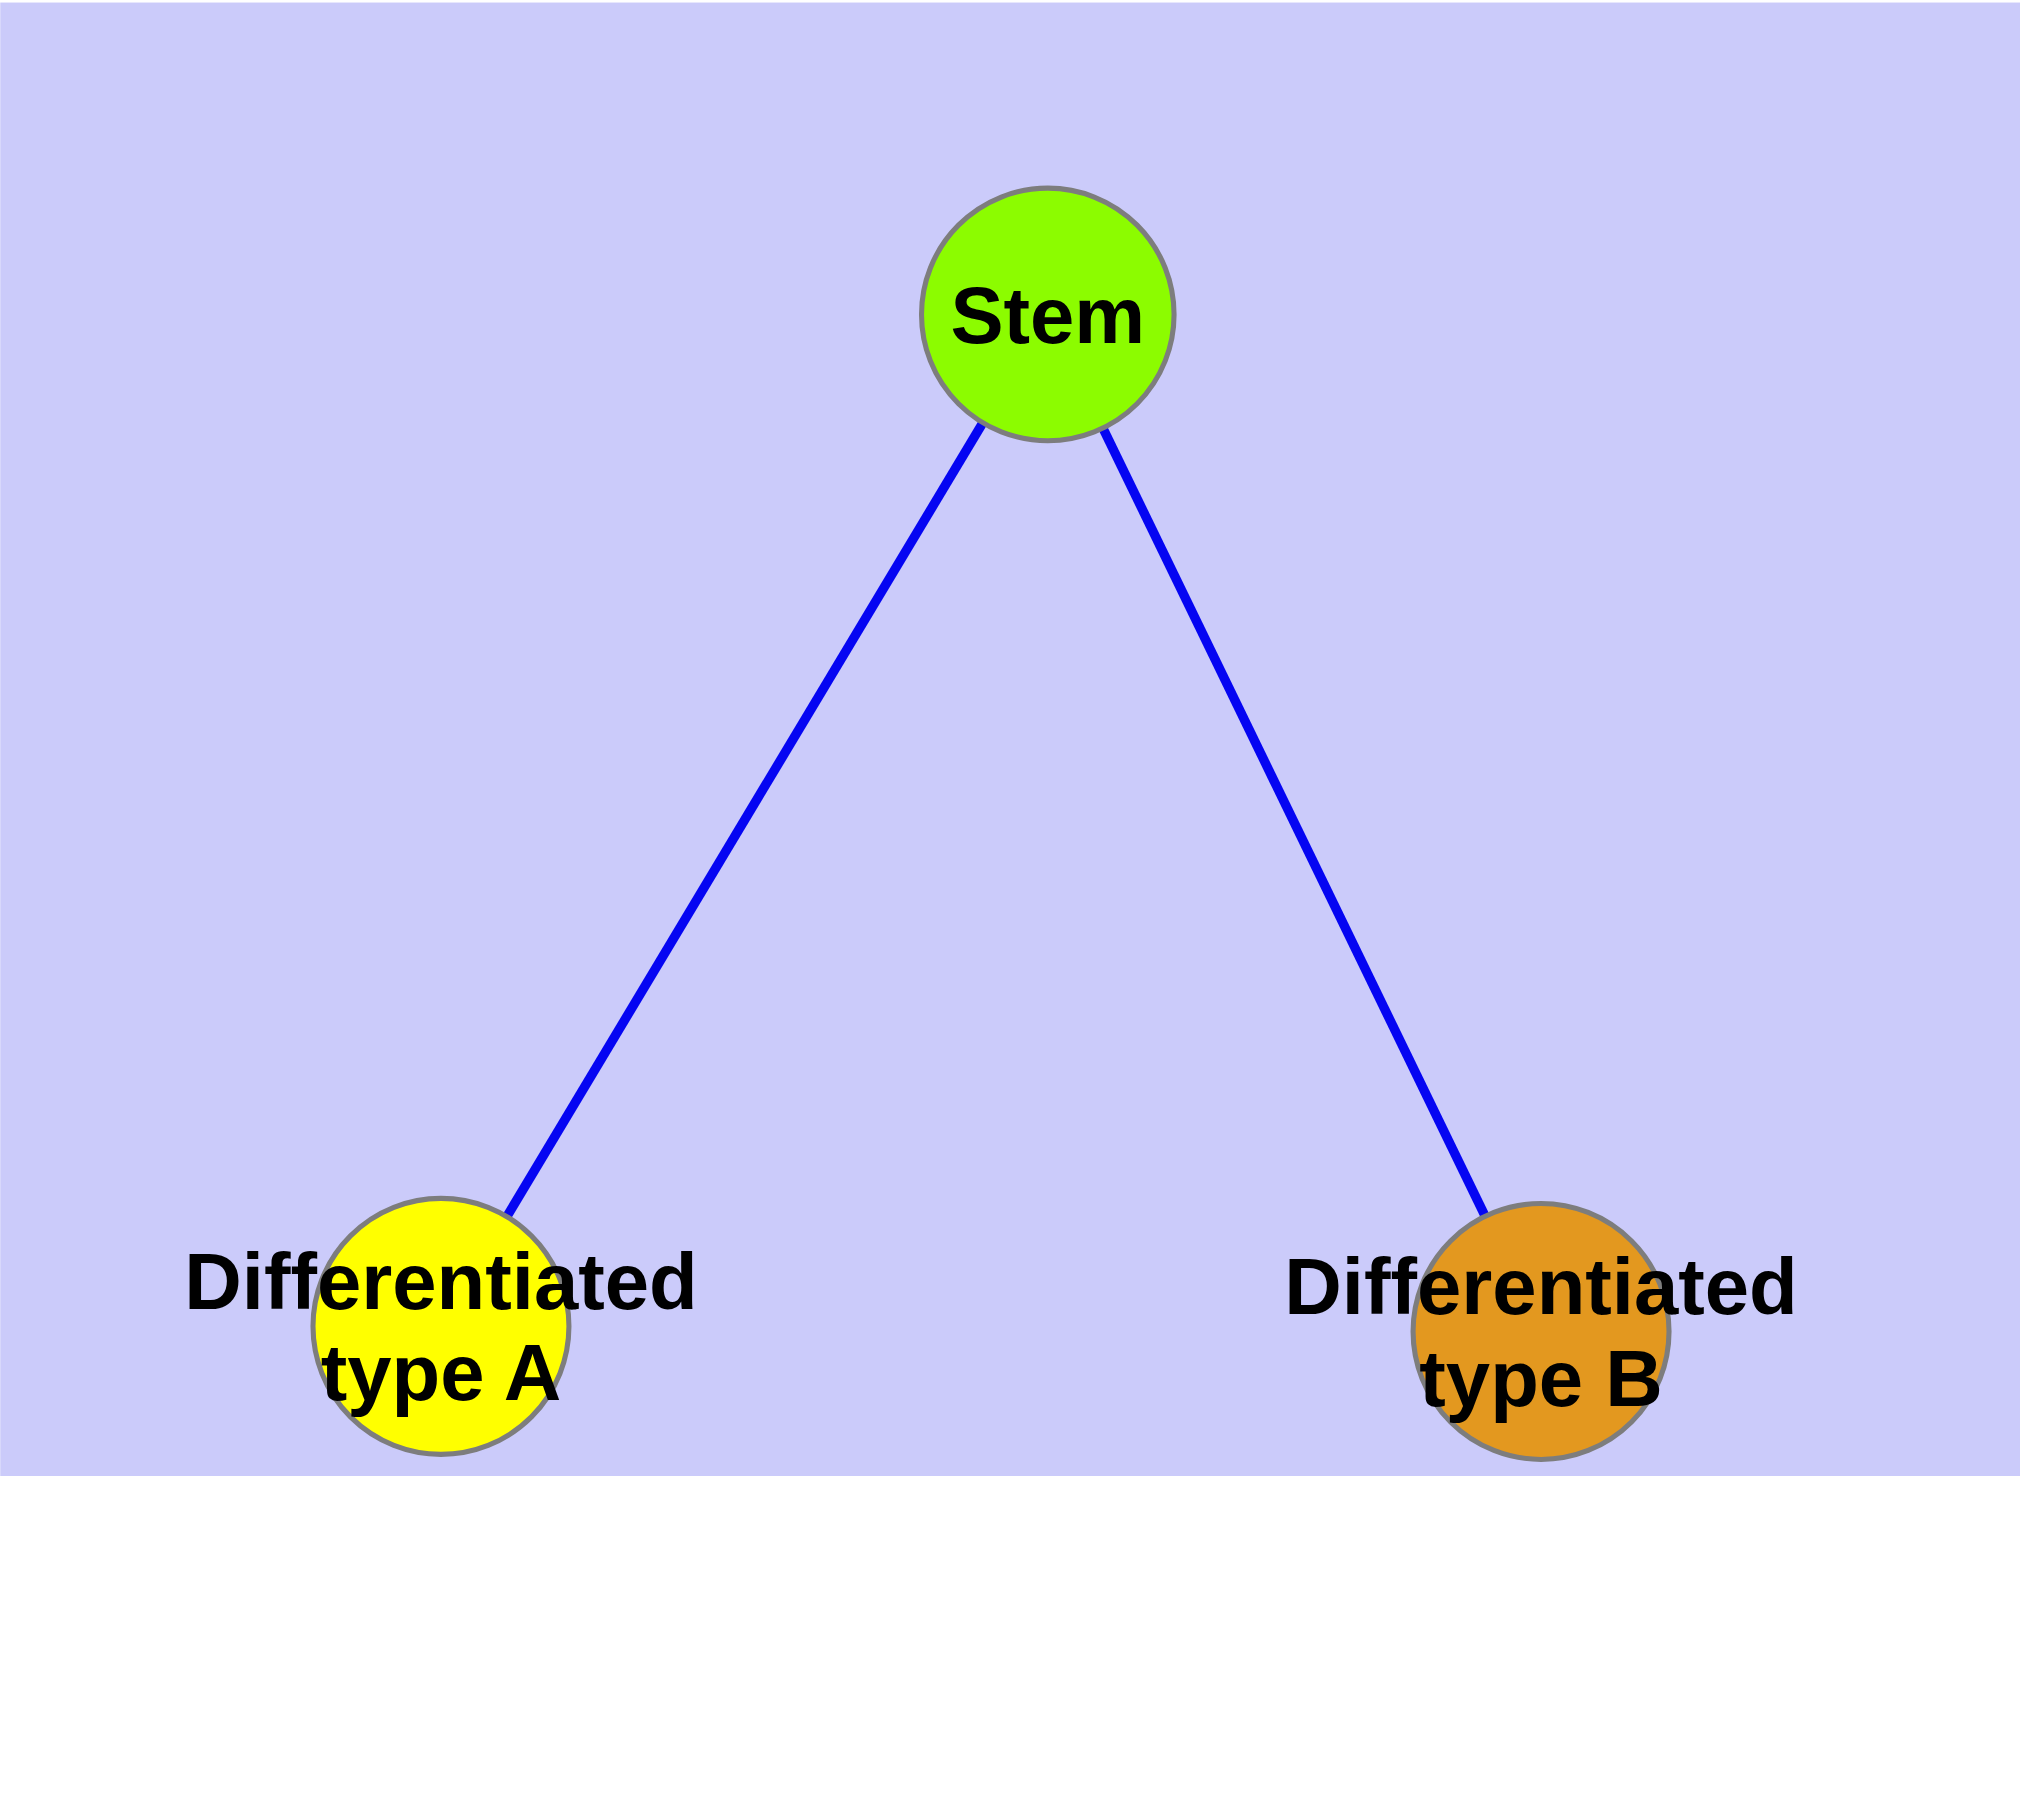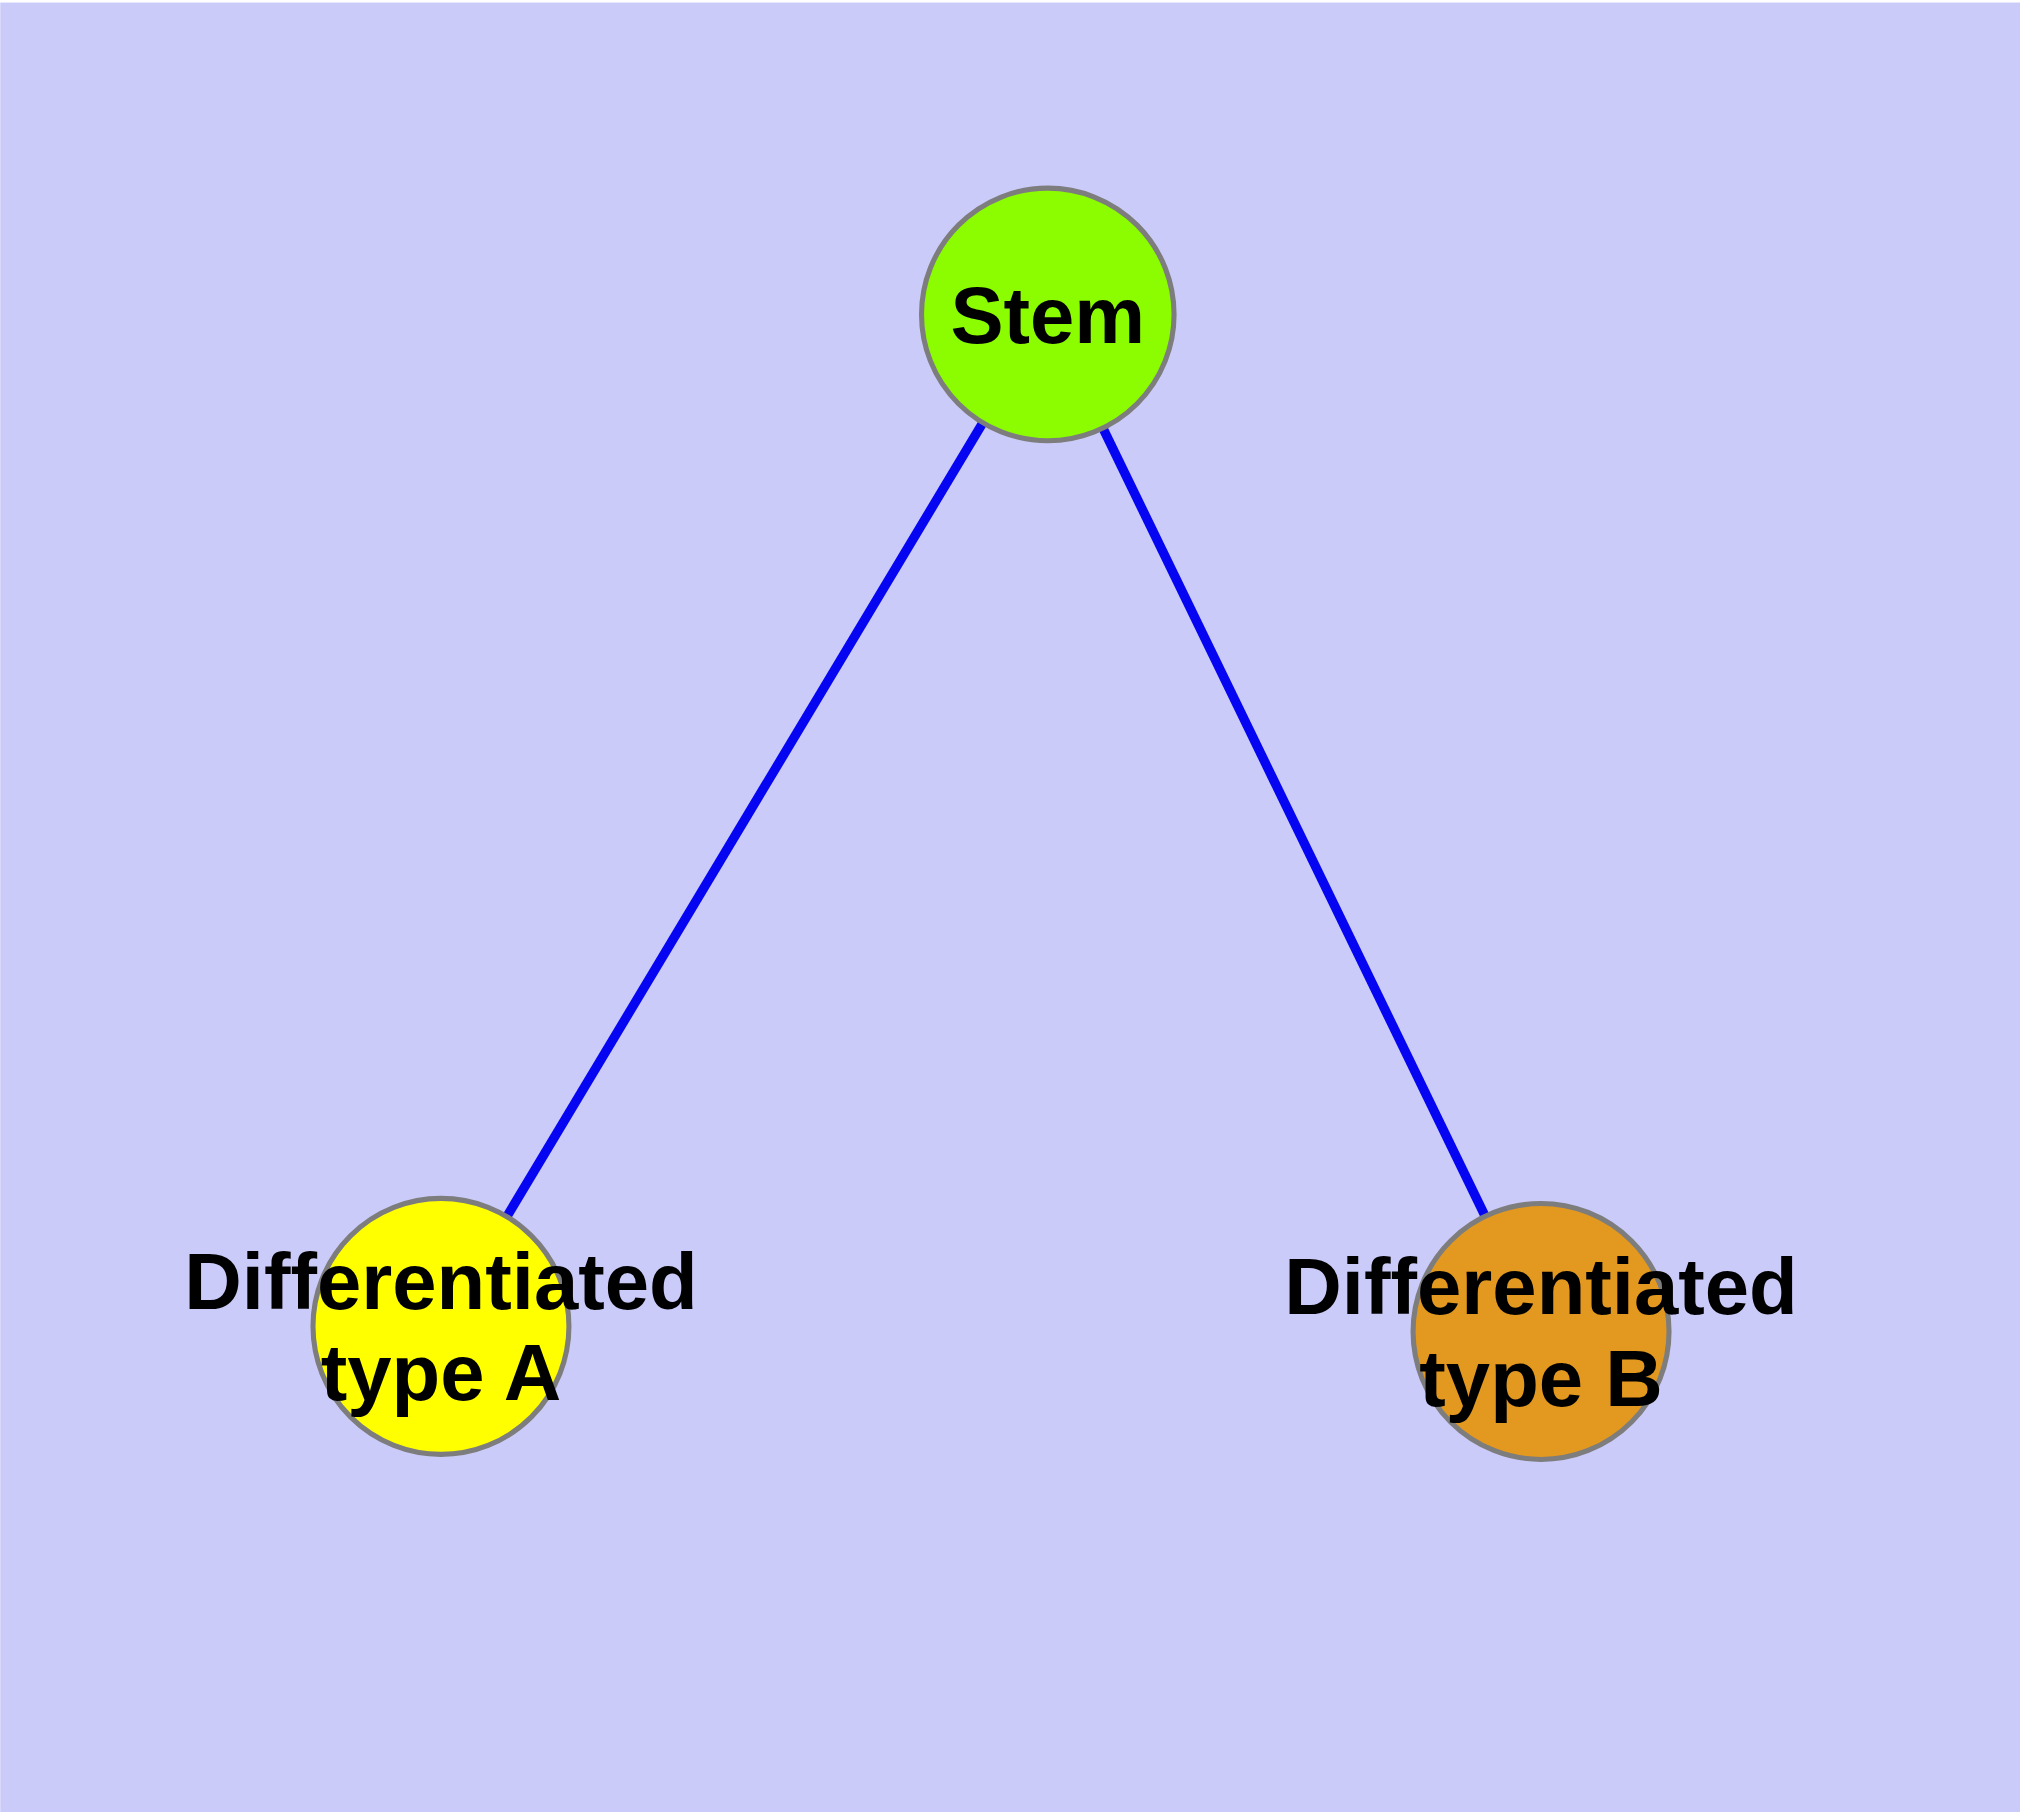--- a/index.html
+++ b/index.html
@@ -3,21 +3,21 @@
 <meta charset="utf-8">
 <style>
   html, body {
     margin: 0;
     padding: 0;
     background: #ffffff;
   }
   .canvas-wrap {
     position: relative;
     width: 2021px;
-    height: 1812px;
+    height: 1476px;
     overflow: hidden;
     font-family: "Liberation Sans", sans-serif;
   }
   svg.diagram {
     display: block;
     width: 2021px;
     height: 1812px;
   }
   .edge {
     stroke-width: 11px;

